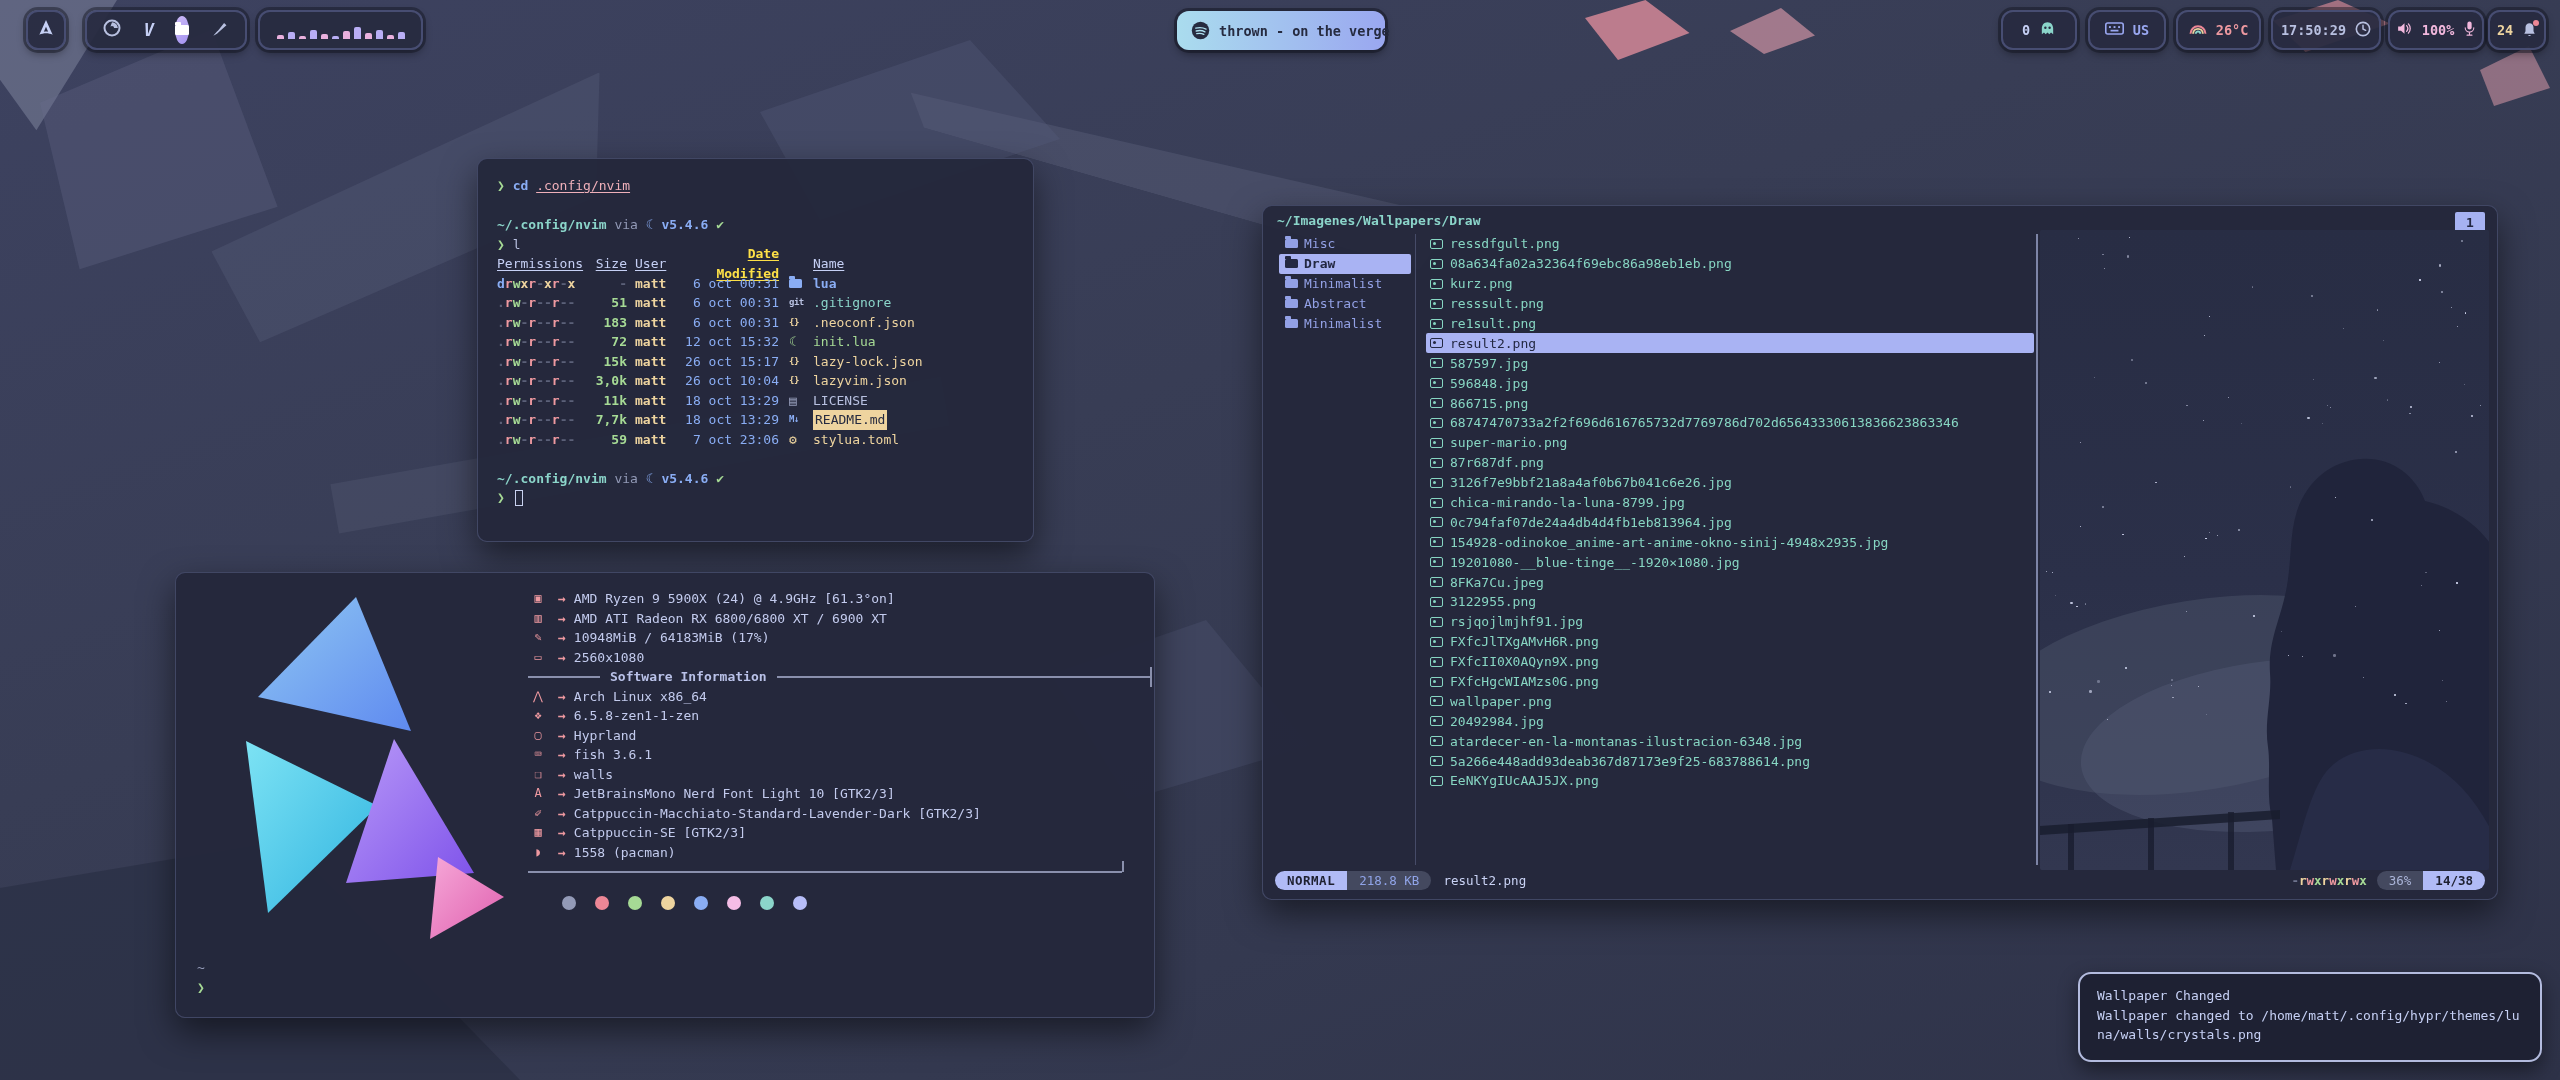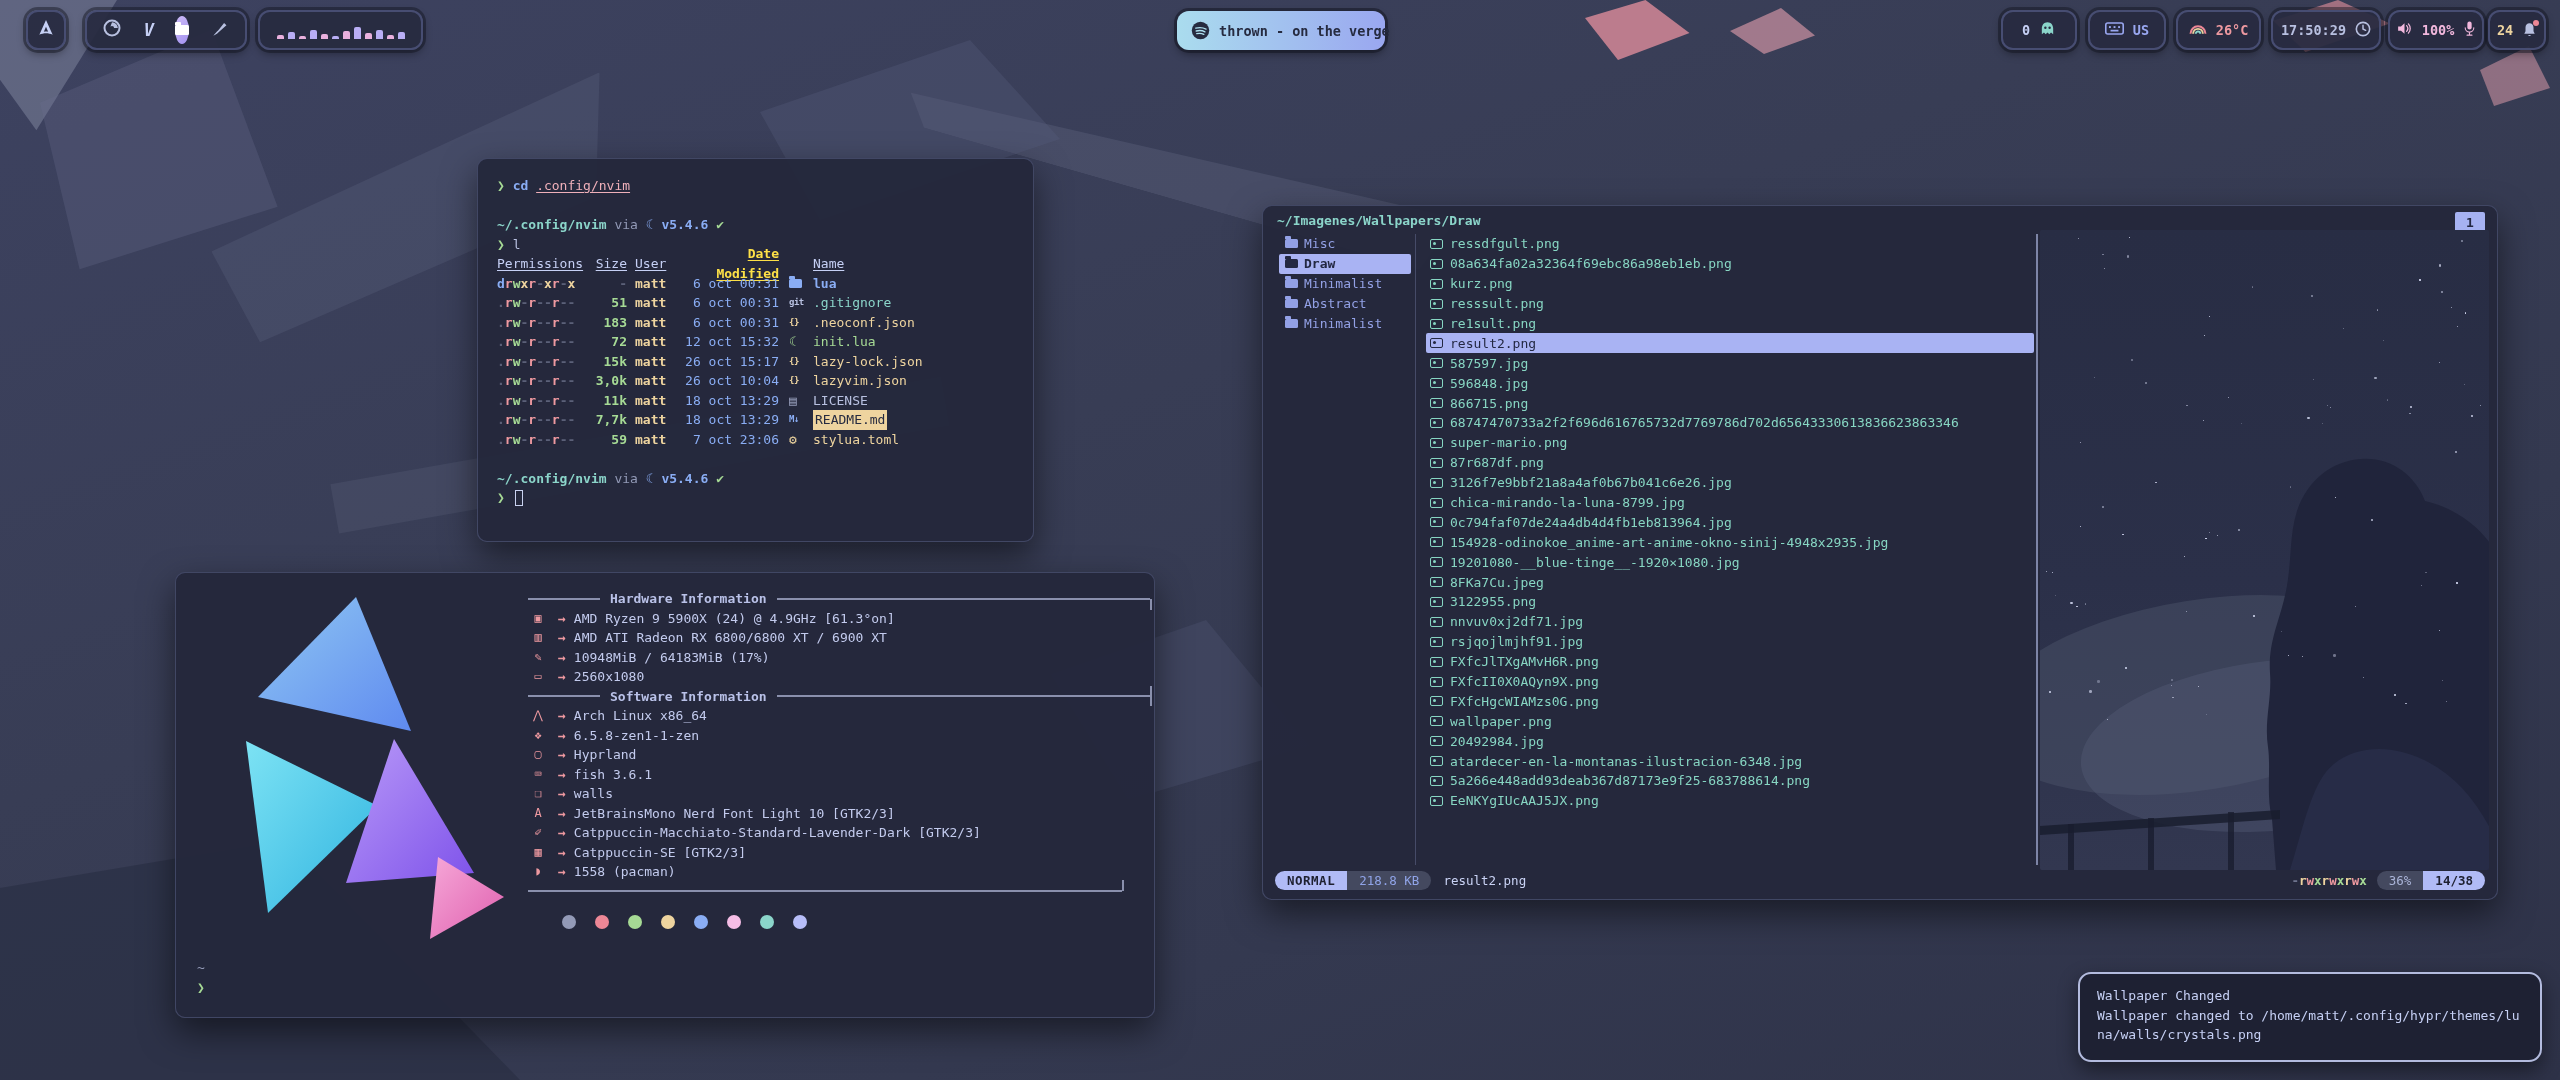--- a/index.html
+++ b/index.html
@@ -366,26 +366,20 @@
             <stop offset="1" stop-color="#df5fae"></stop>
           </linearGradient>
       </defs>
       <polygon points="150,6 205,140 52,106" fill="url(#gB)"></polygon>
       <polygon points="40,150 172,215 62,322" fill="url(#gC)"></polygon>
       <polygon points="188,148 268,282 140,292" fill="url(#gP)"></polygon>
       <polygon points="232,266 298,306 224,348" fill="url(#gK)"></polygon>
     </svg>
   </div>
   <div class="info">
-    <div class="sec">
-      <span class="ln" style="width:72px"></span>
-      <span class="ttl">Hardware Information</span>
-      <span class="ln" style="flex:1"></span>
-      <span class="tick" style="height:11px; align-self:center; margin-top:11px;"></span>
-    </div>
     <div id="hw-rows">
         <div class="fl irow">
           <span class="ic">▣</span>
           <span class="arr">→</span>
           <span class="tx">AMD Ryzen 9 5900X (24) @ 4.9GHz [61.3°on]</span>
         </div>
         <div class="fl irow">
           <span class="ic">▥</span>
           <span class="arr">→</span>
           <span class="tx">AMD ATI Radeon RX 6800/6800 XT / 6900 XT</span>
@@ -568,24 +562,20 @@
         <span class="imgic"></span>
         <span>19201080-__blue-tinge__-1920×1080.jpg</span>
       </div>
       <div class="frow">
         <span class="imgic"></span>
         <span>8FKa7Cu.jpeg</span>
       </div>
       <div class="frow">
         <span class="imgic"></span>
         <span>3122955.png</span>
-      </div>
-      <div class="frow">
-        <span class="imgic"></span>
-        <span>nnvuv0xj2df71.jpg</span>
       </div>
       <div class="frow">
         <span class="imgic"></span>
         <span>rsjqojlmjhf91.jpg</span>
       </div>
       <div class="frow">
         <span class="imgic"></span>
         <span>FXfcJlTXgAMvH6R.png</span>
       </div>
       <div class="frow">

